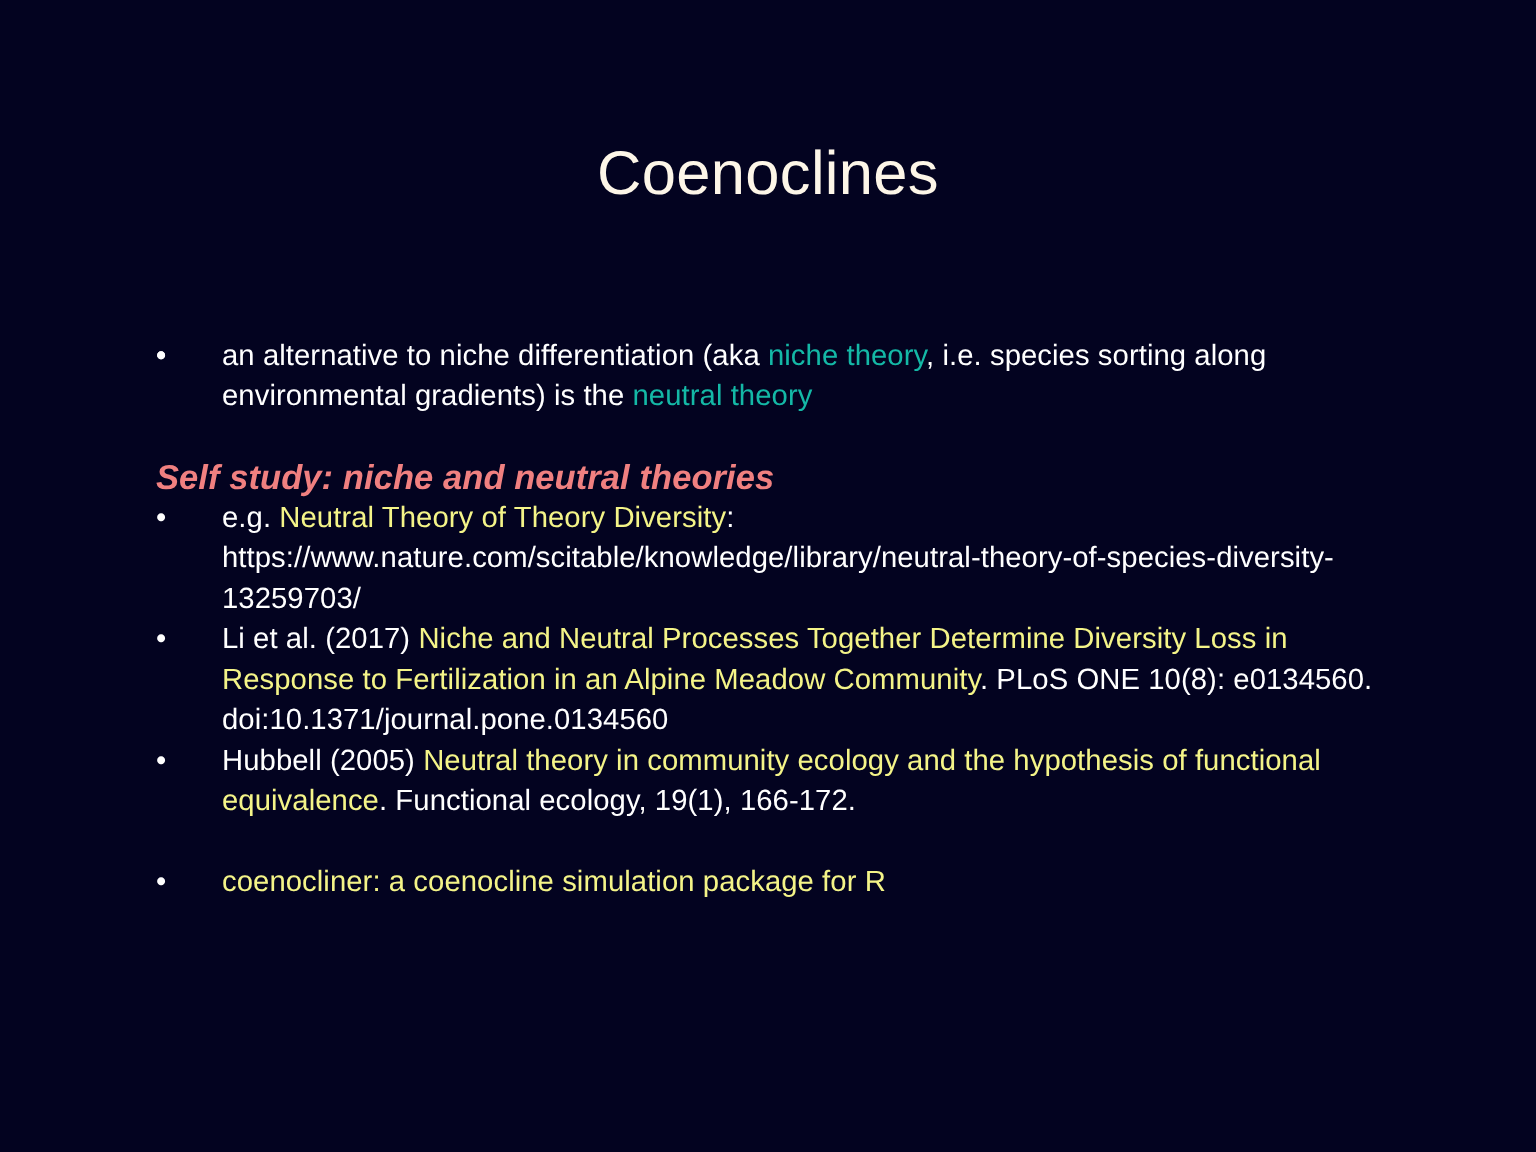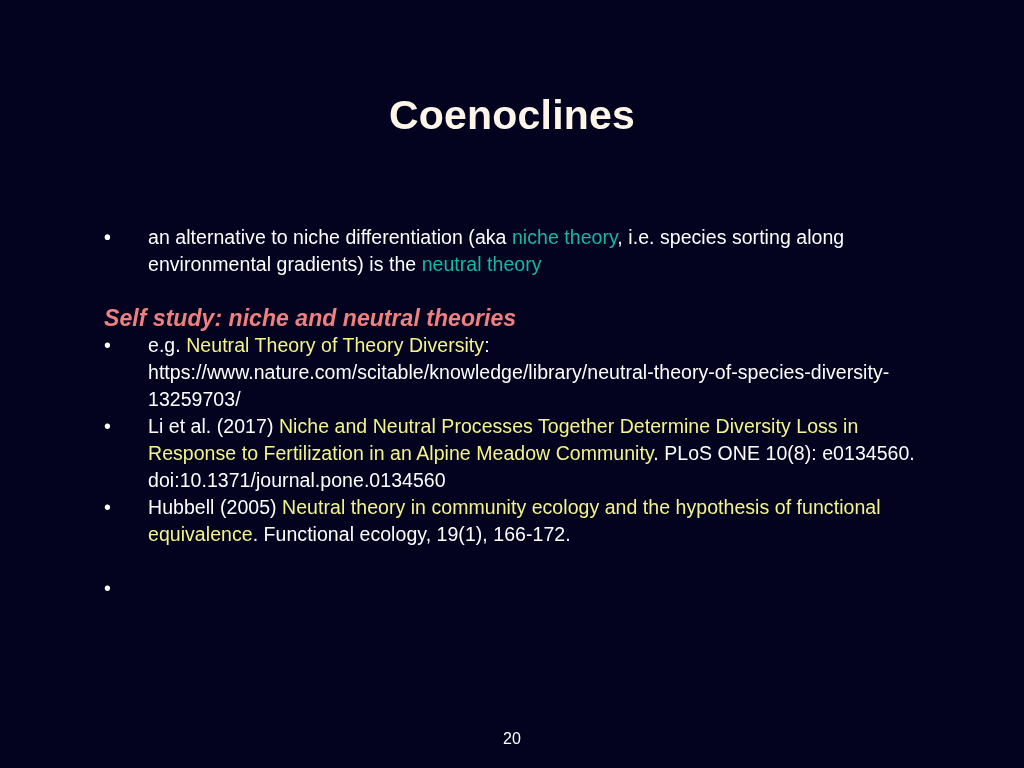--- a/index.html
+++ b/index.html
@@ -20,21 +20,21 @@
     background: #030320;
     box-sizing: border-box;
   }
   .slide-title {
     position: absolute;
     left: 0;
     top: 92px;
     width: 1024px;
     text-align: center;
     font-size: 41px;
-    font-weight: bold;
+    font-weight: normal;
     color: #fdf6e8;
     letter-spacing: 0.2px;
     line-height: 1.15;
   }
   .body-area {
     position: absolute;
     left: 104px;
     top: 224px;
     width: 822px;
   }
@@ -118,19 +118,19 @@
     <div class="bullet-row">
       <span class="dot">•</span>
       <span class="c-white">Hubbell (2005) </span><span class="c-yellow">Neutral theory in community ecology and the hypothesis of functional equivalence</span><span class="c-white">. Functional ecology, 19(1), 166-172.</span>
     </div>
 
     <span class="gap"></span>
 
 
     <div class="bullet-row">
       <span class="dot">•</span>
+      <span class="c-yellow">coenocliner: a coenocline simulation package for R</span>
     </div>
 
   </div>
 
-  <div class="page-number">20</div>
 
 </div>
 
 </body></html>

